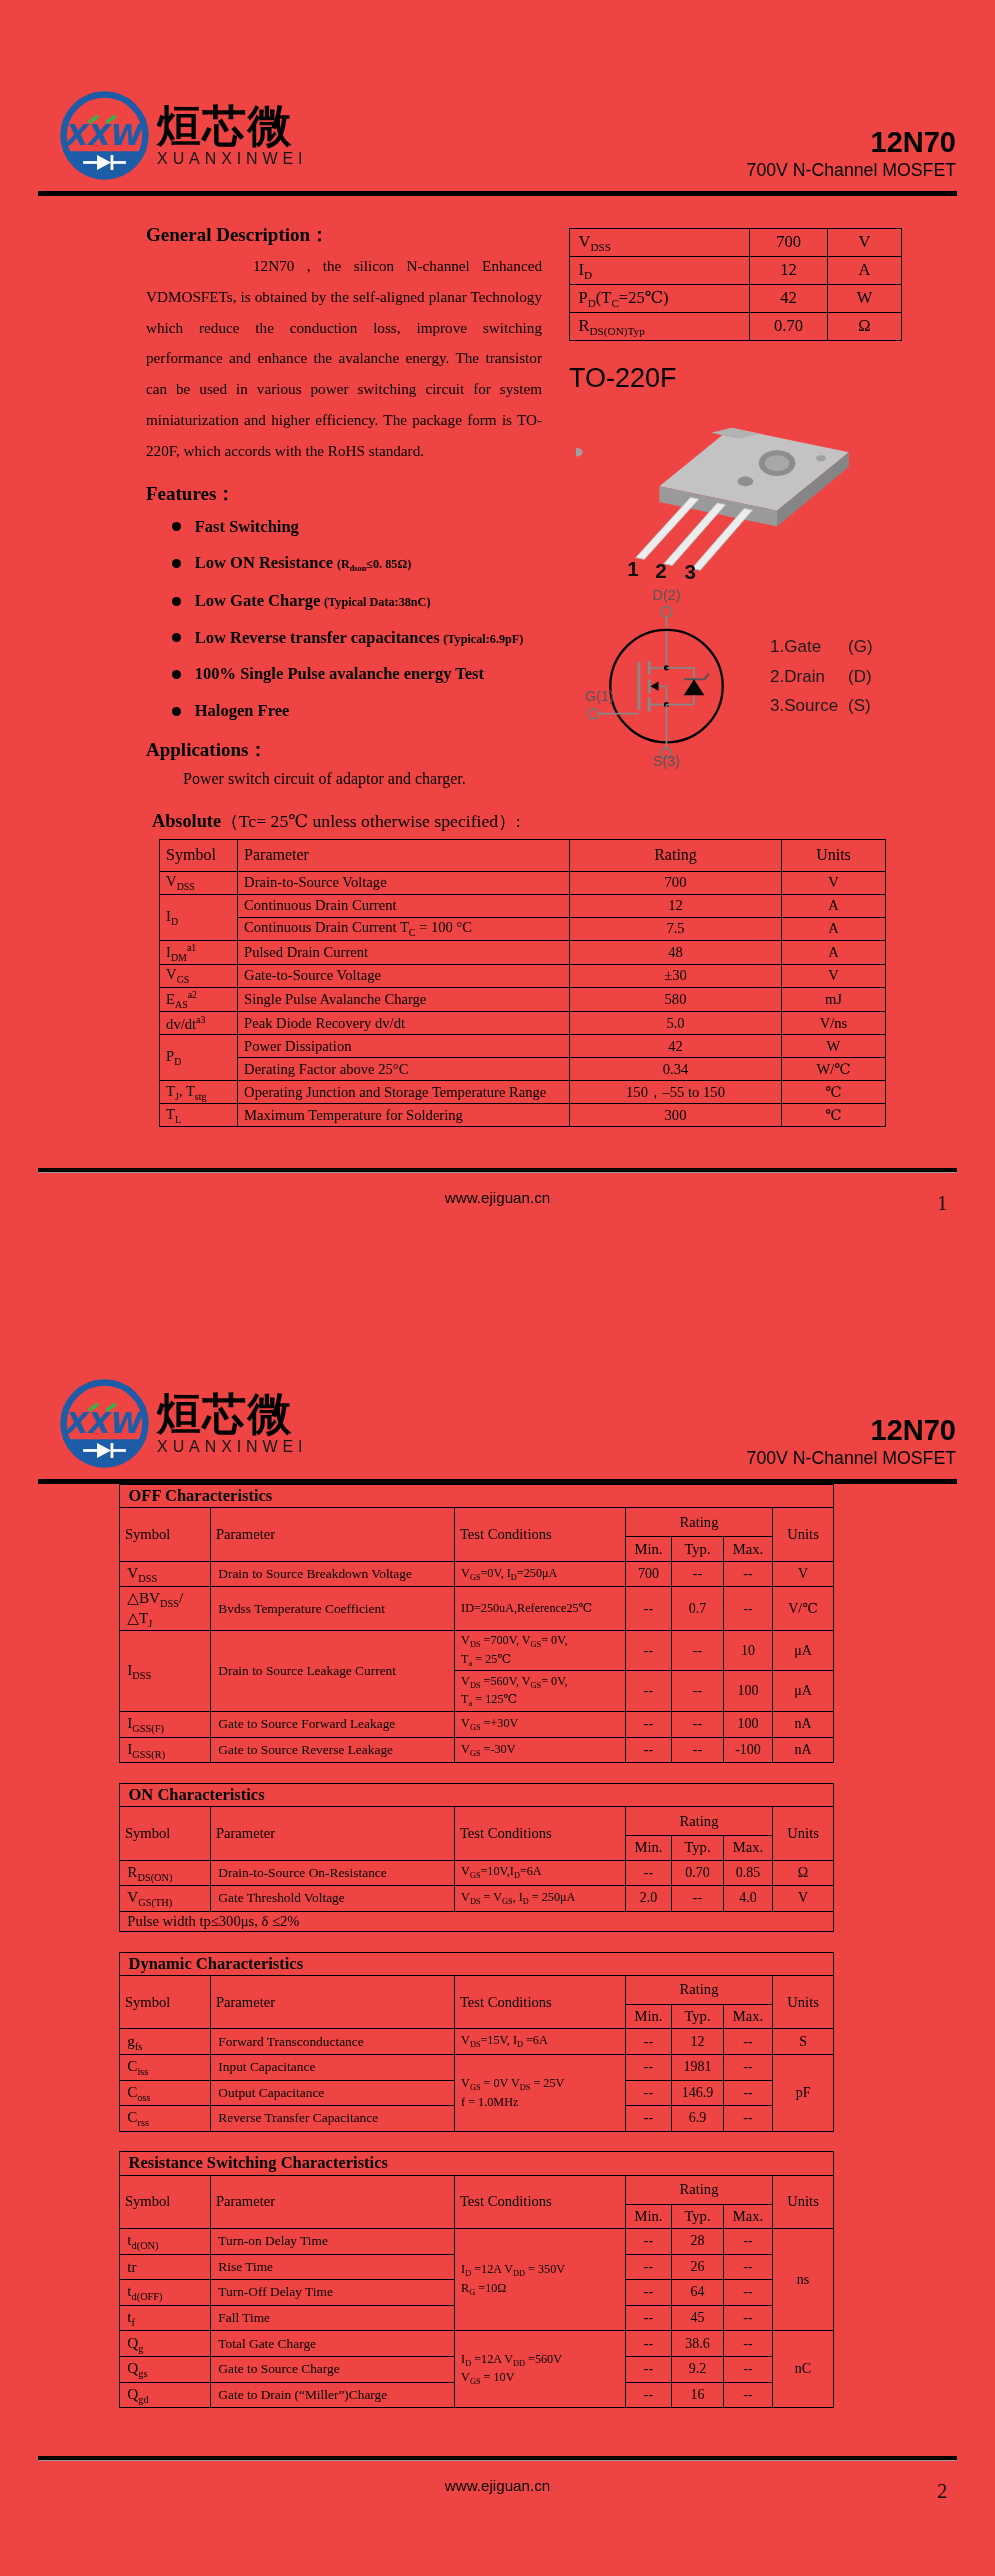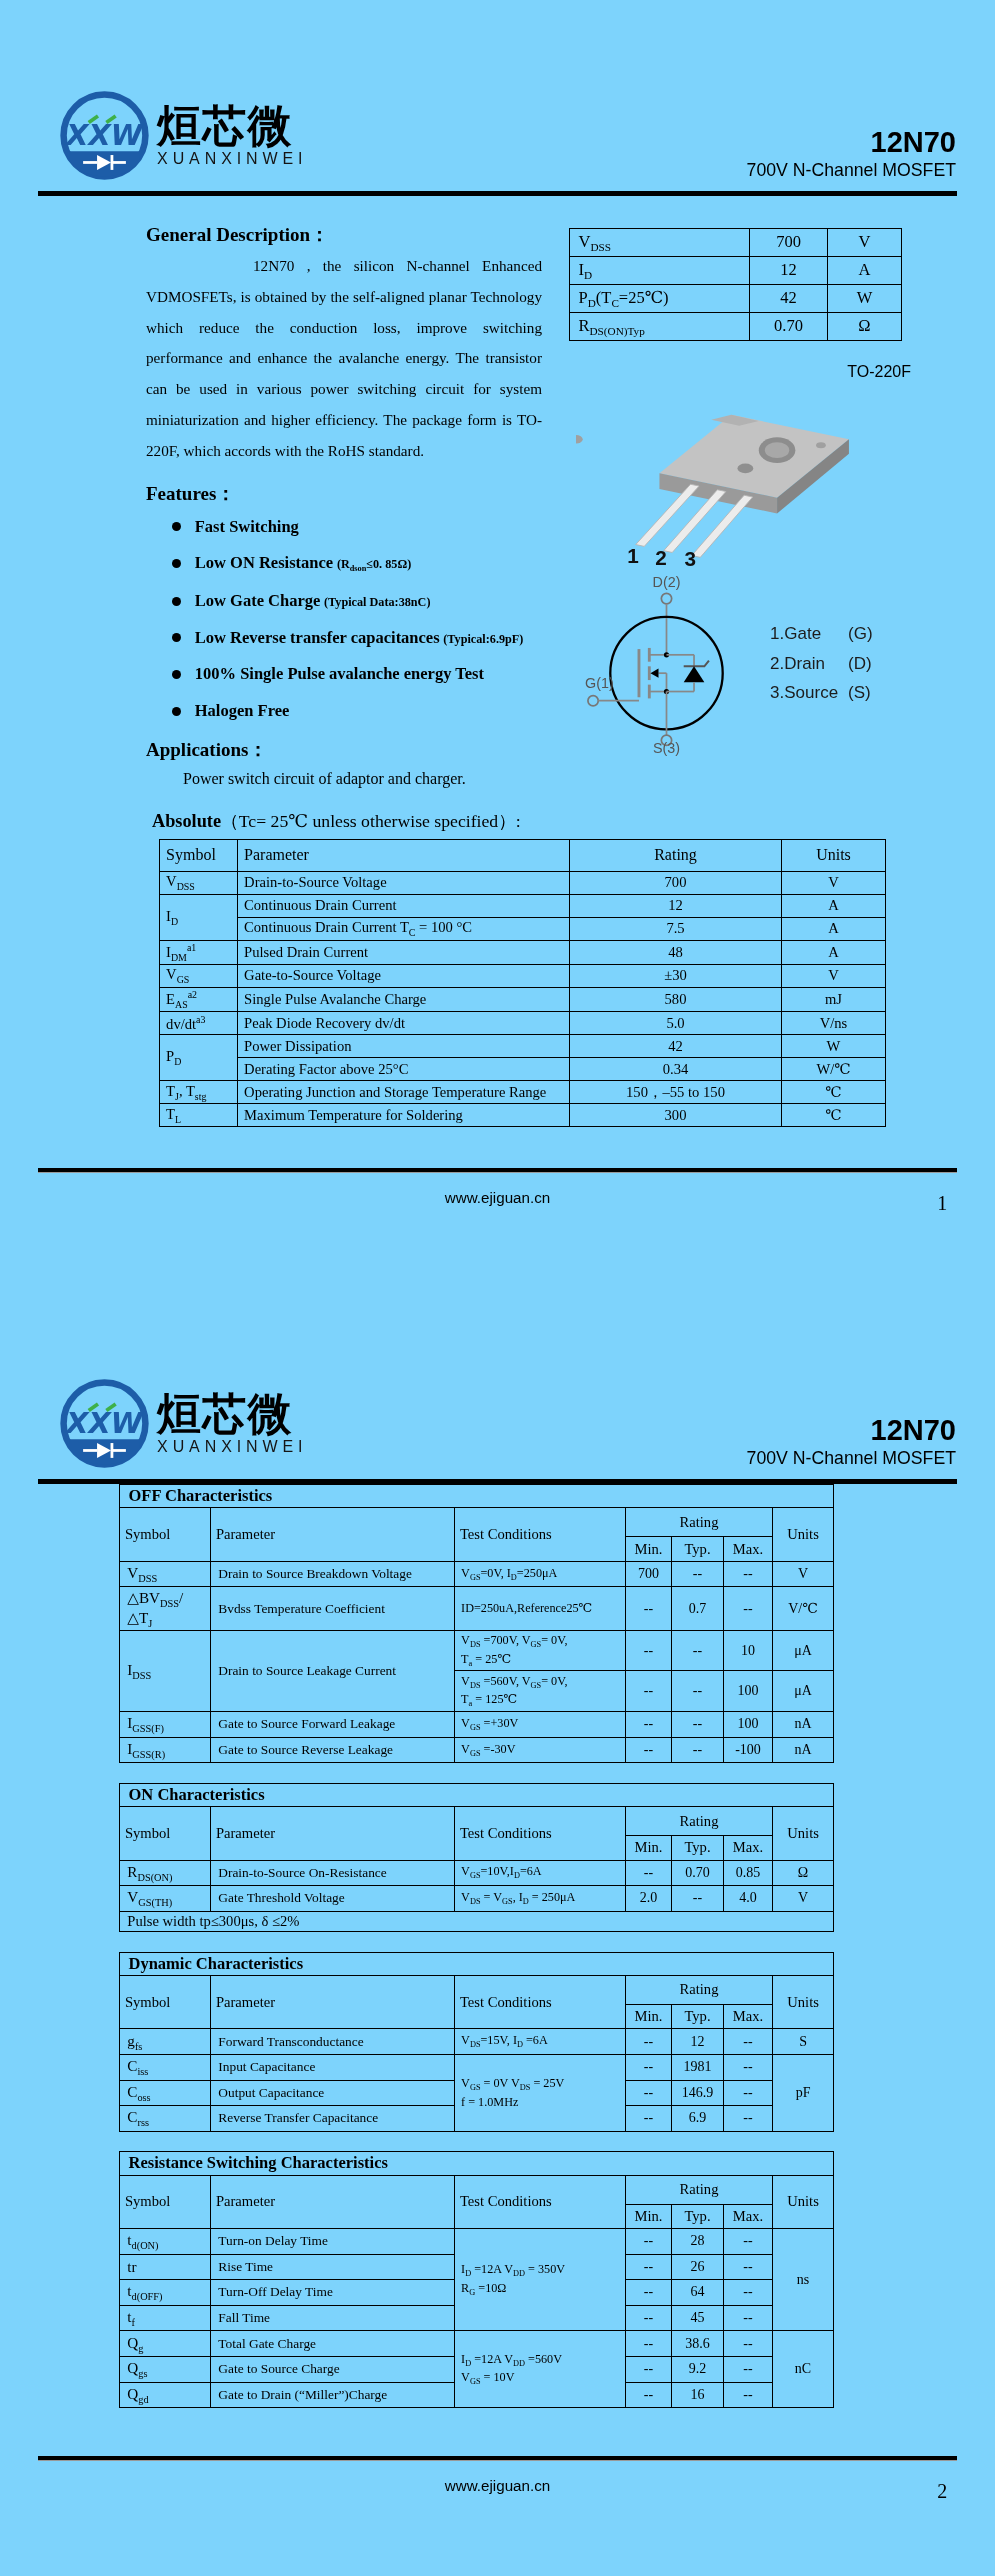--- a/index.html
+++ b/index.html
@@ -1,17 +1,17 @@
 <!DOCTYPE html>
 <html style="font-size:9.8px"><head>
 <meta charset="utf-8">
 <style>
   html,body{margin:0;padding:0;background:#fff;}
   body{width:995px;font-family:"Liberation Serif","DejaVu Serif",serif;color:#000;}
-  .page{position:relative;width:995px;height:1288px;background:#7dd3fc;overflow:hidden;}
+  .page{position:relative;width:995px;height:1288px;background:#ef4444;overflow:hidden;}
   
   .hdr{display:flex;justify-content:space-between;align-items:flex-end;padding:89px 39px 0 58px;}
   .logo{display:flex;align-items:center;gap:6.1px;}
   .logo-mark{width:93px;height:93px;flex:0 0 93px;}
   .logo-txt{display:flex;flex-direction:column;}
   .logo-cn{font-size:44px;font-weight:bold;line-height:1.05;font-family:"DejaVu Sans","Liberation Sans",sans-serif;letter-spacing:1.2px;}
   .logo-en{font-size:16px;letter-spacing:4.9px;margin-top:1px;color:#151515;font-family:"Liberation Sans",sans-serif;}
   .hdr-right{text-align:right;font-family:"Liberation Sans",sans-serif;padding-bottom:1.2px;}
   .part-no{font-size:29px;font-weight:bold;line-height:1.15;}
   .part-sub{font-size:17.7px;line-height:1.2;}
@@ -24,21 +24,21 @@
   .desc{font-size:15.2px;line-height:2.02;text-align:justify;text-indent:107px;margin:3.7px 0 0 0;}
   ul.features{list-style:none;margin:9.8px 0 0 24.4px;padding:0;}
   ul.features li{font-size:16.5px;font-weight:bold;margin-bottom:16px;position:relative;padding-left:24.4px;line-height:1.25;}
   ul.features .bullet{position:absolute;left:1.2px;top:5.5px;width:9.1px;height:9.1px;border-radius:50%;background:#000;}
   ul.features .note{font-size:12.2px;font-weight:bold;margin-left:3.7px;}
   .apps-text{font-size:16px;margin:7.3px 0 0 37px;}
   
   .qtable{border-collapse:collapse;table-layout:fixed;width:332px;margin-top:4.9px;}
   .qtable td{border:1.2px solid #000;height:28px;padding:1.2px 2.4px 1.2px 8.5px;font-size:16.5px;box-sizing:border-box;}
   .qtable td.ctr{text-align:center;padding:1.2px;}
-  .to220-title{font-family:"Liberation Sans",sans-serif;font-size:16px;text-align:right;margin:22px 0 2.4px 0;font-weight:normal;}
+  .to220-title{font-family:"Liberation Sans",sans-serif;font-size:27px;text-align:left;margin:22px 0 2.4px 0;font-weight:normal;}
   .pkg-svg{display:block;margin:0 auto;}
   .sym-row{display:flex;align-items:center;margin-top:2.4px;}
   .legend{font-family:"Liberation Sans",sans-serif;font-size:17px;color:#1c1c1c;margin-left:6.1px;}
   .legend div{margin:9.8px 0;display:flex;}
   .legend .lg-label{min-width:78px;display:inline-block;}
   
   .abs-head{margin:21px 0 6.1px 152px;font-size:17.7px;}
   .abs-head b{font-size:18.3px;text-align:center;}
   .abs-table{border-collapse:collapse;table-layout:fixed;width:726px;margin-left:159px;}
   .abs-table td{border:1.2px solid #000;padding:1.2px 6.1px;height:23px;font-size:14.6px;box-sizing:border-box;}

